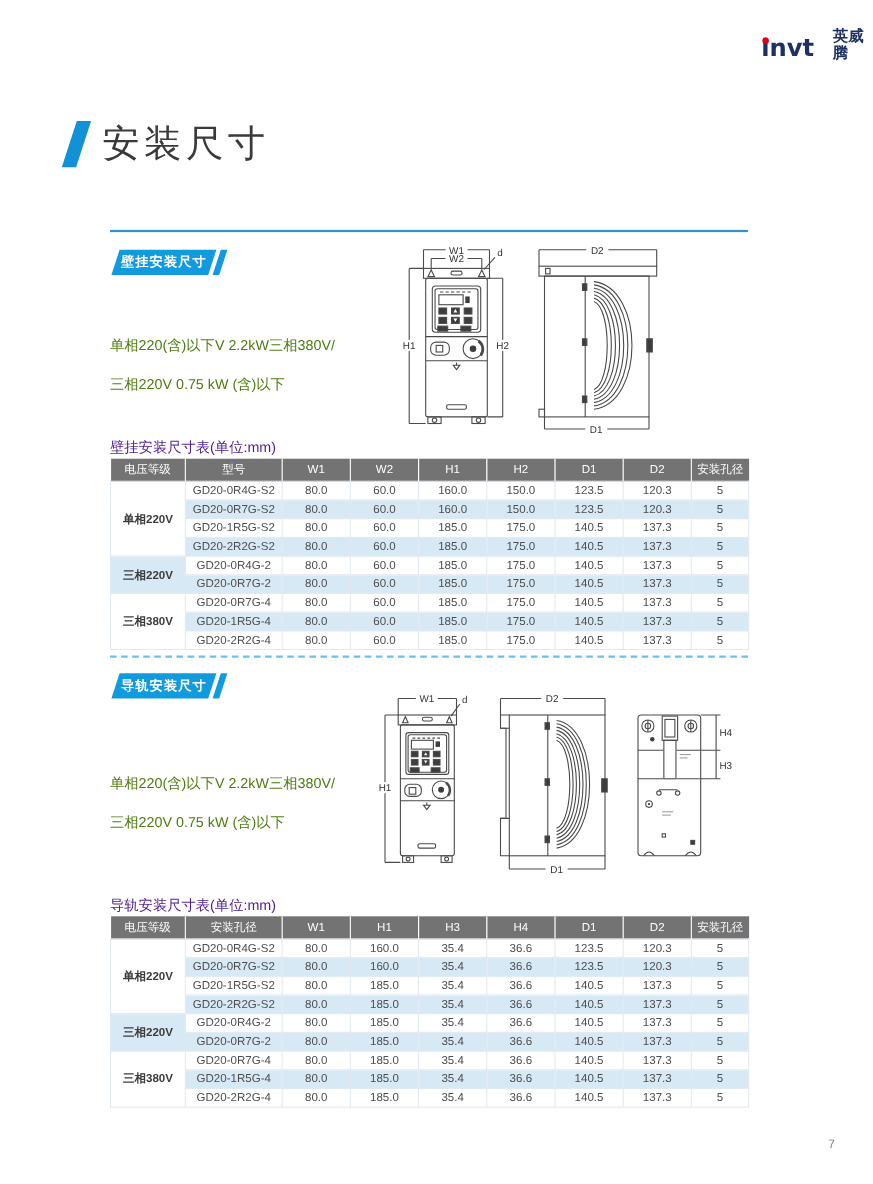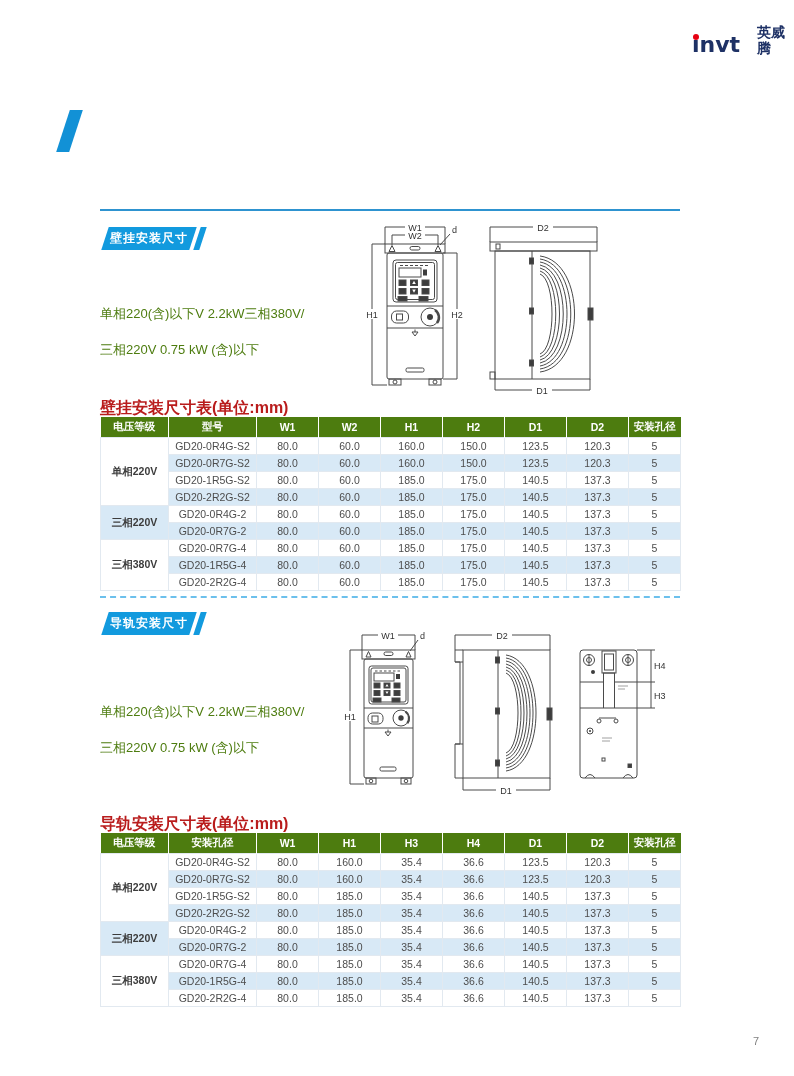--- a/index.html
+++ b/index.html
@@ -24,24 +24,24 @@
   .badge { position:absolute; height:23px; display:flex; }
   .badge-1 { left:105px; top:227px; }
   .badge-2 { left:105px; top:612px; }
   .badge-main { width:88px; background:#129ade; transform:skewX(-18deg); }
   .badge-main span { display:flex; width:100%; height:100%; align-items:center; justify-content:center;
     transform:skewX(18deg); color:#fff; font-size:12px; font-weight:bold; letter-spacing:1px; }
   .badge-tail { width:6px; background:#129ade; transform:skewX(-18deg); margin-left:4px; }
   
   .desc { position:absolute; left:100px; font-size:13px; color:#4d7c0f; }
   
-  .tbl-title { position:absolute; left:100px; font-size:16px; color:#b91c1c;font-weight:bold; }
+  .tbl-title { position:absolute; left:100px; font-size:13px; color:#4c1d95; }
   
   .dim-table { position:absolute; left:100px; width:580px; border-collapse:collapse; table-layout:fixed; }
-  .dim-table th { background:#4d7c0f; color:#fff; font-size:10.5px; font-weight:bold;
+  .dim-table th { background:#737373; color:#fff; font-size:10.5px; font-weight:normal;
     border-right:1.5px solid #fff; height:20px; padding:0; }
   .dim-table th:last-child { border-right:none; }
   .dim-table td { background:#fff; border:1px solid #e2e9f0; font-size:10.5px; color:#4d4d4d;
     text-align:center; height:16px; padding:0; }
   .dim-table tr.stripe td { background:#d8e9f6; }
   .dim-table tbody td.vcell { background:#fff; font-weight:bold; color:#3c3c3c; }
   .dim-table tbody td.vcell.vstripe { background:#d8e9f6; }
   .tbl-1 { top:417px; }
   .tbl-2 { top:833px; }
   
@@ -59,20 +59,21 @@
   <div class="logo">
     <span class="logo-invt">
       <span>invt</span>
       <span class="logo-dot"></span>
     </span>
     <span class="logo-cn">英威腾</span>
   </div>
 
   <div class="title-row">
     <div class="title-slash"></div>
+    <div class="title-text">安装尺寸</div>
   </div>
 
   <div class="rule-solid"></div>
 
   <div class="badge badge-1">
     <div class="badge-main">
         <span>壁挂安装尺寸</span>
       </div>
     <div class="badge-tail"></div>
   </div>

